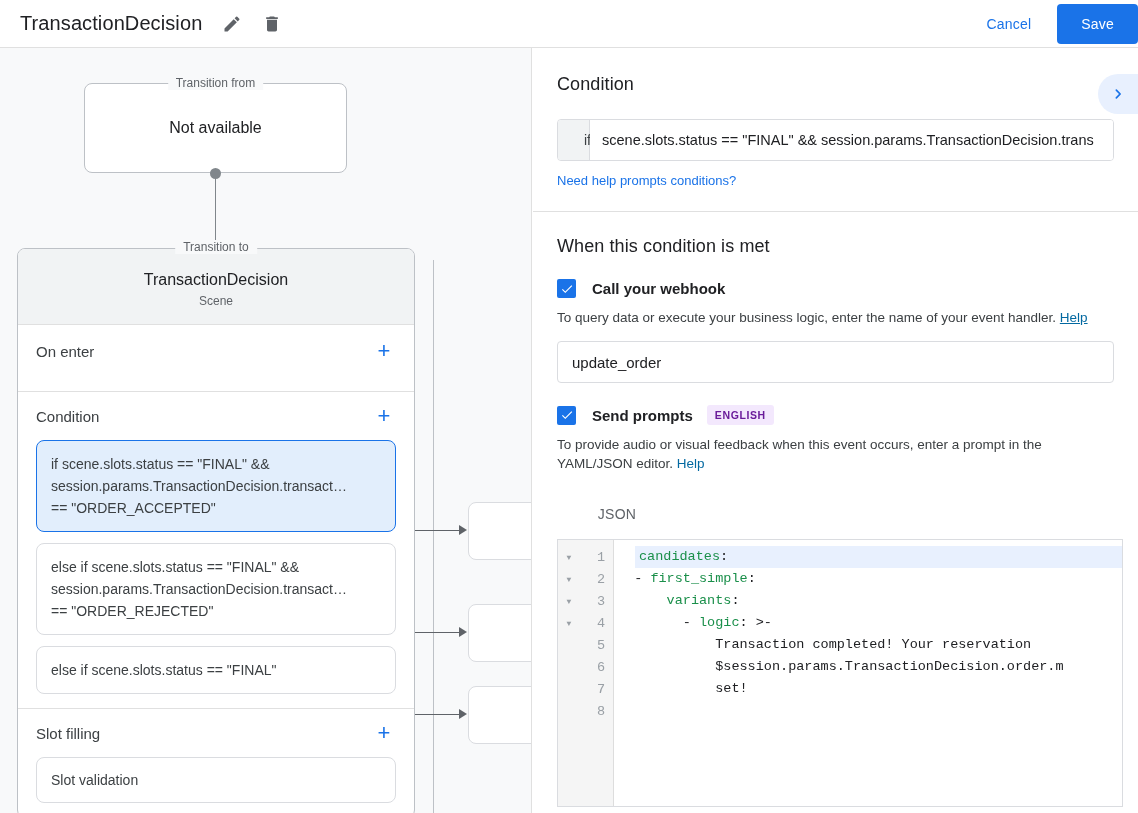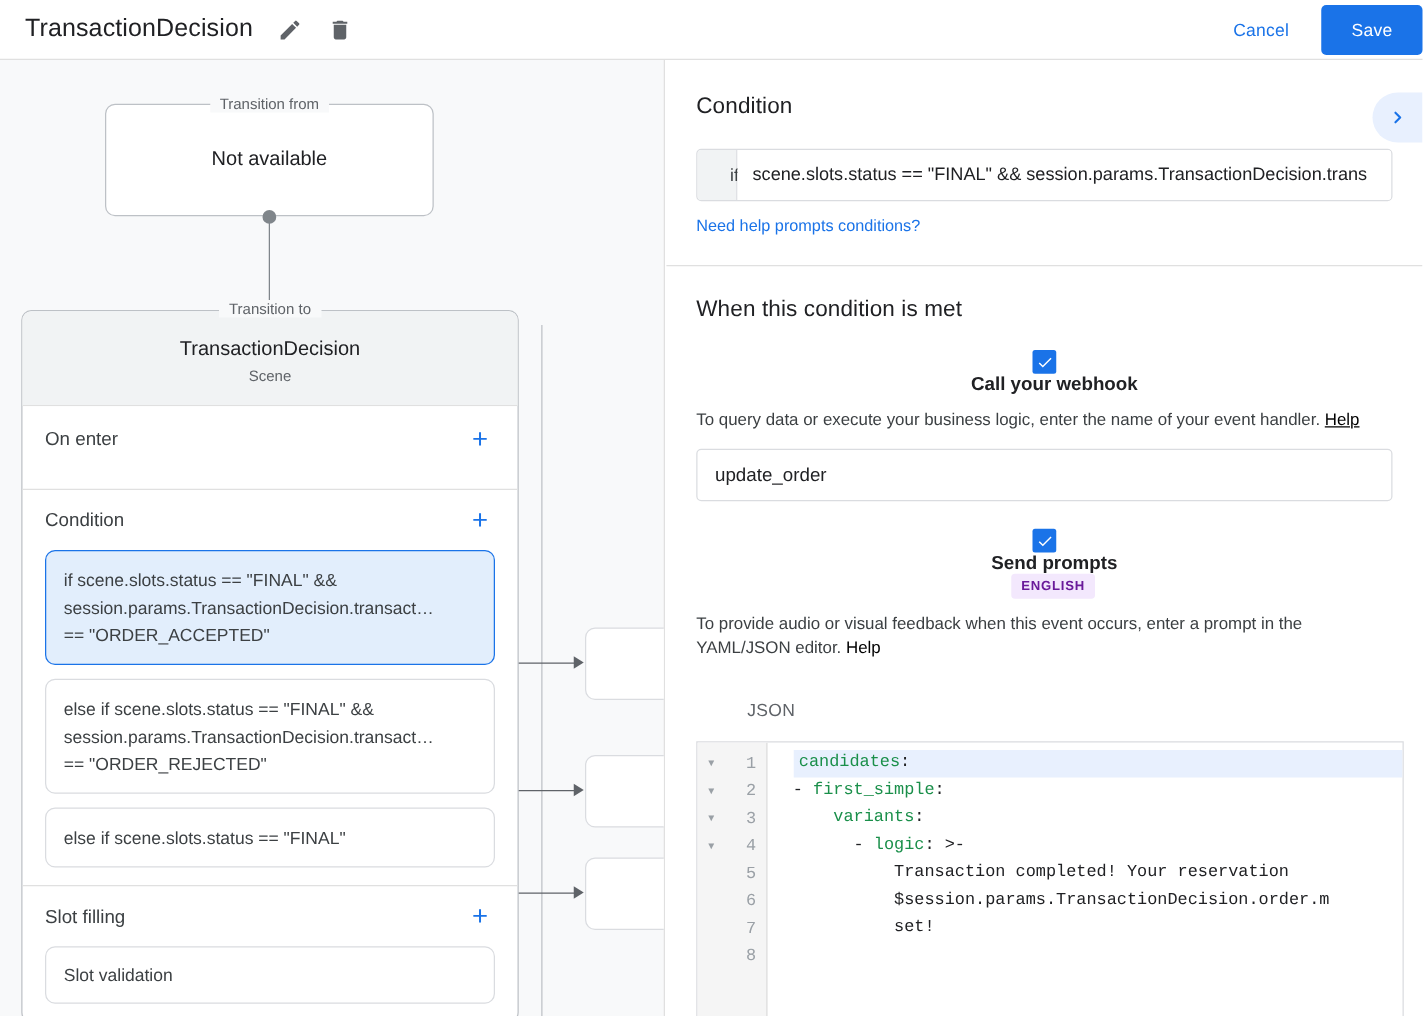--- a/index.html
+++ b/index.html
@@ -176,38 +176,38 @@
     flex: 1; border: none; outline: none; padding: 0 12px;
     font-size: 14.5px; color: #202124;
     font-family: "Liberation Sans", sans-serif;
   }
   .help-link {
     display: inline-block; margin-top: 12px;
     font-size: 13px; color: #1a73e8; cursor: pointer; text-decoration: none;
   }
 
   .panel-sec.met { padding-top: 24px; }
-  .checkrow { display: flex; align-items: center; margin-top: 22px; flex-direction: column; }
+  .checkrow { display: flex; align-items: center; margin-top: 22px; }
   .cb {
     width: 19px; height: 19px; border-radius: 2px; background: #1a73e8;
     display: flex; align-items: center; justify-content: center;
     cursor: pointer; flex: 0 0 19px;
   }
   .cb-label {
     margin-left: 16px; font-size: 15px; font-weight: bold; color: #202124;
   }
   .badge {
     margin-left: 14px; background: #f3e8fd; color: #6a1b9a;
     font-size: 10.5px; letter-spacing: .6px; font-weight: bold;
     padding: 4px 8px; border-radius: 3px;
   }
   .hint {
     margin-top: 10px; font-size: 13.5px; color: #3c4043; line-height: 19px;
   }
-  .hint a { color: #000000; text-decoration: underline; cursor: pointer; }
+  .hint a { color: #0369a1; text-decoration: underline; cursor: pointer; }
   .hint a.plain { text-decoration: none; }
   .text-input {
     margin-top: 14px; width: 100%; height: 42px;
     border: 1px solid #dadce0; border-radius: 4px;
     padding: 0 14px; font-size: 15px; color: #202124; outline: none;
     font-family: "Liberation Sans", sans-serif;
   }
 
   .tabs { display: flex; margin-top: 22px; }
   .tab {

